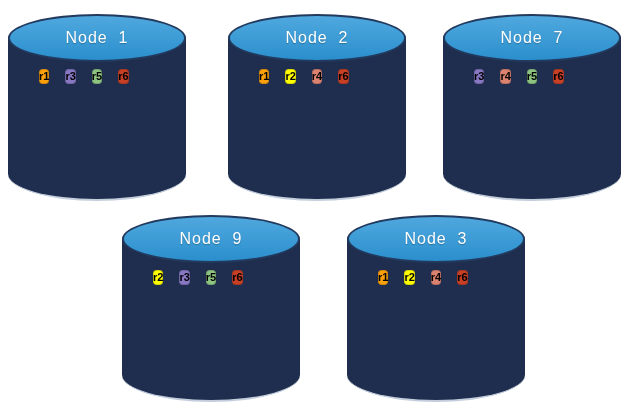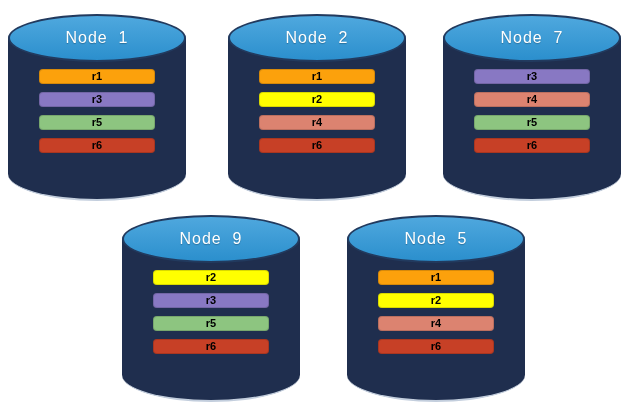--- a/index.html
+++ b/index.html
@@ -56,22 +56,22 @@
     white-space: pre;
     text-shadow: 0 1px 1px rgba(0,0,0,0.25);
   }
   .bars {
     position: absolute;
     top: 55px;
     left: 31px;
     width: 116px;
     z-index: 3;
     display: flex;
-    flex-direction: column;
-    gap: 8px;
+    flex-direction: row;
+    gap: 16px;
     text-align: right;
   }
   .replica-bar {
     height: 15px;
     border-radius: 4px;
     display: flex;
     align-items: center;
     justify-content: center;
     box-shadow: 0 0 0 1px rgba(0,0,0,0.15) inset;
   }
@@ -163,21 +163,21 @@
           <span class="replica-label" style="color: rgb(0, 0, 0);">r5</span>
         </div>
         <div class="replica-bar" style="background: rgb(199, 64, 38);">
           <span class="replica-label" style="color: rgb(0, 0, 0);">r6</span>
         </div>
       </div>
   </div>
     <div class="node n5">
     <div class="cyl-body" style="background: rgb(31, 46, 78);"></div>
     <div class="cyl-top" style="background: linear-gradient(rgb(79, 168, 222) 0%, rgb(43, 143, 205) 100%); border: 2px solid rgb(34, 58, 94);">
-      <span class="node-title" style="color: rgb(255, 255, 255);">Node  5</span>
+      <span class="node-title" style="color: rgb(255, 255, 255);">Node  3</span>
     </div>
     <div class="bars">
         <div class="replica-bar" style="background: rgb(252, 161, 12);">
           <span class="replica-label" style="color: rgb(0, 0, 0);">r1</span>
         </div>
         <div class="replica-bar" style="background: rgb(255, 255, 0);">
           <span class="replica-label" style="color: rgb(0, 0, 0);">r2</span>
         </div>
         <div class="replica-bar" style="background: rgb(220, 131, 112);">
           <span class="replica-label" style="color: rgb(0, 0, 0);">r4</span>

